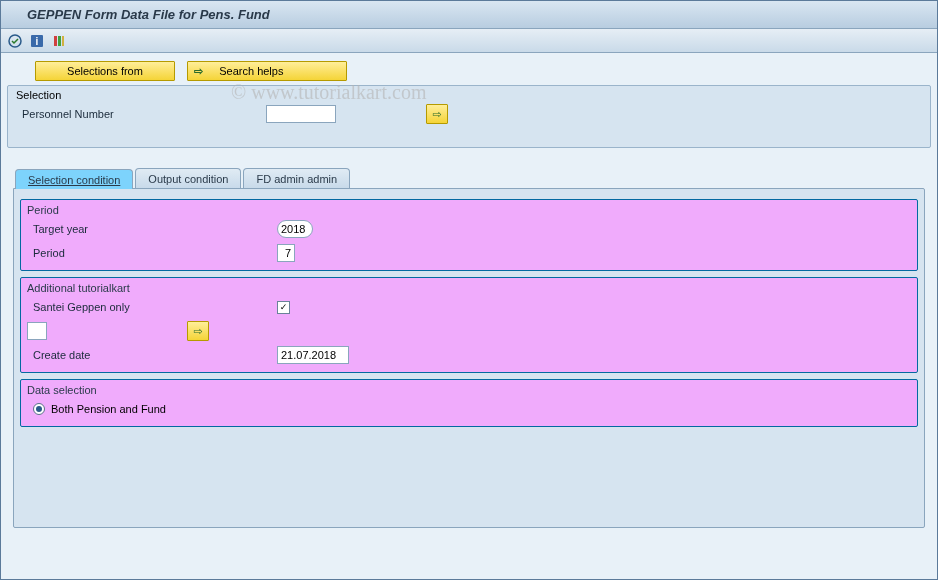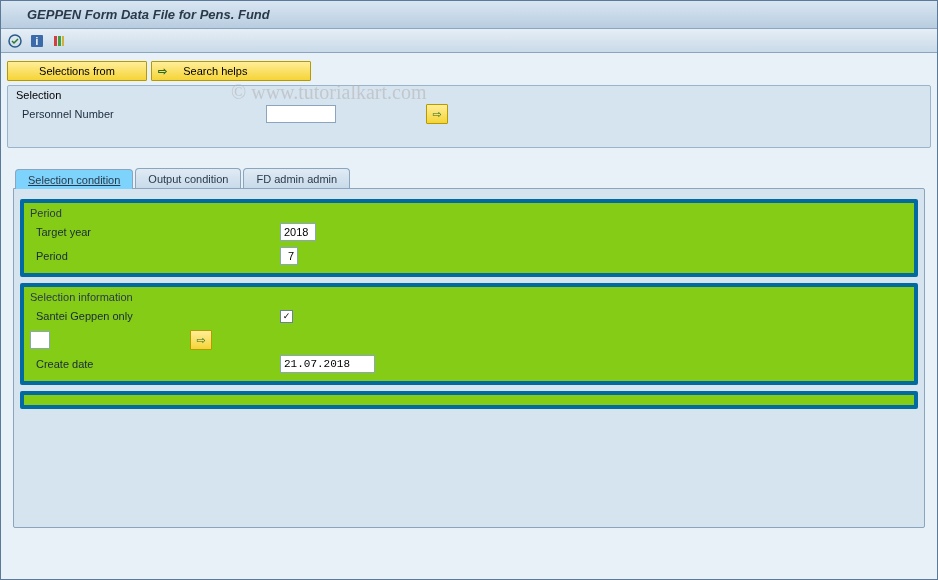--- a/index.html
+++ b/index.html
@@ -52,24 +52,24 @@
     align-items: center;
     justify-content: center;
     cursor: pointer;
     color: #000;
     min-width: 140px;
     padding: 0 8px;
   }
   .yellow-btn.small-arrow {
     min-width: 22px; width: 22px; padding: 0;
   }
-  .btn-row { display: flex; gap: 4px; margin-bottom: 4px; }
+  .btn-row { display: flex; gap: 12px; margin-bottom: 4px; margin-left: 28px; }
   .inner-groupbox {
-    border: 4px solid #0369a1;
-    background: #84cc16;
+    border: 1px solid #0369a1;
+    background: #f0abfc;
     border-radius: 2px;
     margin: 6px 6px 0 6px;
     padding: 4px 6px 6px 6px;
   }
   .inner-groupbox .legend {
     font-size: 11px;
     color: #2a3a4a;
     margin-bottom: 2px;
   }
   .field-row {
@@ -218,44 +218,49 @@
         <span>FD admin admin</span>
       </div>
   </div>
 
   <div class="tab-body">
 
     <div class="inner-groupbox">
       <div class="legend">Period</div>
       <div class="field-row">
         <div class="field-label">Target year</div>
-        <input class="text-input" style="width: 36px;" value="2018">
+        <input class="text-input" style="width: 36px; border-radius: 9px;" value="2018">
       </div>
       <div class="field-row">
         <div class="field-label">Period</div>
         <input class="text-input" style="width: 18px; text-align: right;" value="7">
       </div>
     </div>
 
     <div class="inner-groupbox">
-      <div class="legend">Selection information</div>
+      <div class="legend">Additional tutorialkart</div>
       <div class="field-row">
         <div class="field-label">Santei Geppen only</div>
         <div class="checkbox">✓</div>
       </div>
       <div class="field-row">
         <input class="text-input" style="width: 20px;" value="">
         <div style="width:140px;"></div>
         <div class="yellow-btn small-arrow">
           <span style="color:#2a6a2a;">⇨</span>
         </div>
       </div>
       <div class="field-row">
         <div class="field-label">Create date</div>
-        <input class="text-input" style="width: 95px; font-family: Liberation Mono, monospace;" value="21.07.2018">
+        <input class="text-input" style="width: 72px;" value="21.07.2018">
       </div>
     </div>
 
     <div class="inner-groupbox">
+      <div class="legend">Data selection</div>
+      <div class="field-row" style="padding-left:6px;">
+        <span class="radio checked"></span>
+        <span>Both Pension and Fund</span>
+      </div>
     </div>
 
   </div>
 </div>
 
 </body></html>

